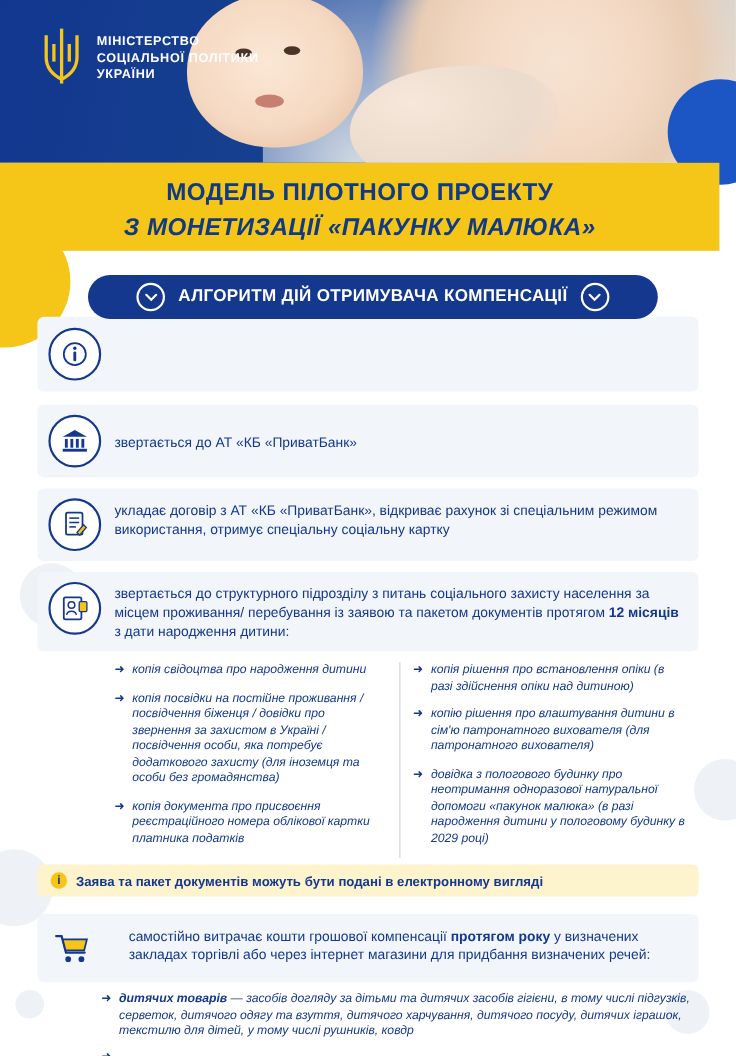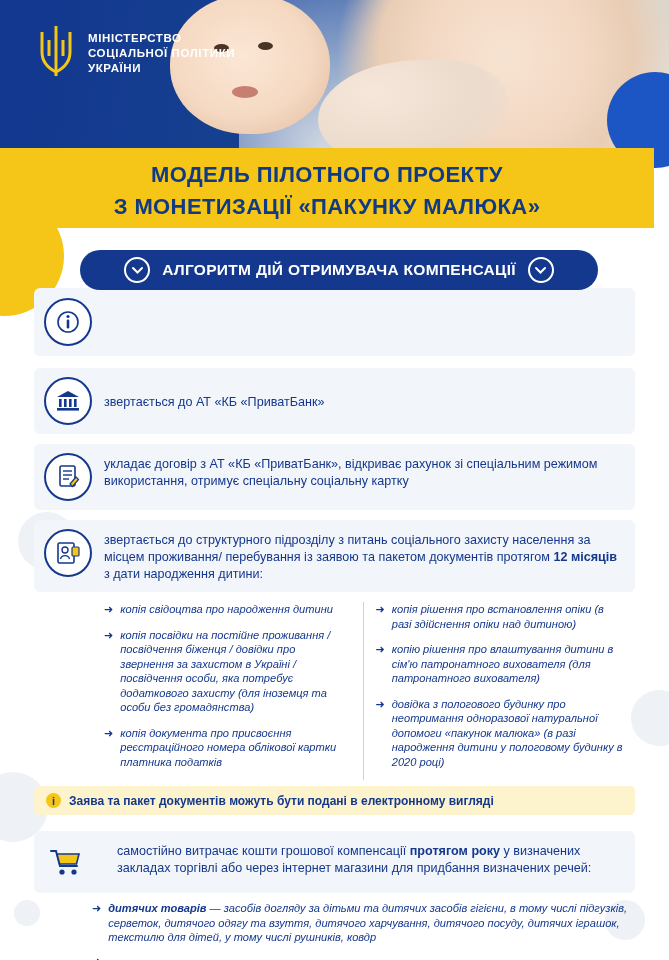--- a/index.html
+++ b/index.html
@@ -59,21 +59,21 @@
 
   
   .title-band{
     position:absolute;left:0;top:148px;width:654px;height:80px;
     background:#f5c518;z-index:4;
   }
   .title-band .t1,.title-band .t2{
     color:#103a84;font-weight:bold;text-align:center;letter-spacing:.4px;
   }
   .title-band .t1{font-size:22px;margin-top:14px;}
-  .title-band .t2{font-size:22px;margin-top:6px;}
+  .title-band .t2{font-size:22px;margin-top:6px;font-style:italic;}
 
   
   .algo-bar{
     position:absolute;left:80px;top:238px;width:518px;height:40px;
     background:#14388d;border-radius:20px;z-index:5;
     display:flex;align-items:center;justify-content:center;gap:12px;
     color:#ffffff;font-size:15.5px;font-weight:bold;letter-spacing:.3px;margin-top:12px;
   }
   .chev{
     width:22px;height:22px;border-radius:50%;border:2px solid #ffffff;
@@ -260,21 +260,21 @@
       <div class="bullet">
         <span class="arw">➜</span>
         <span>копія рішення про встановлення опіки (в разі здійснення опіки над дитиною)</span>
       </div>
       <div class="bullet">
         <span class="arw">➜</span>
         <span>копію рішення про влаштування дитини в сім'ю патронатного вихователя (для патронатного вихователя)</span>
       </div>
       <div class="bullet">
         <span class="arw">➜</span>
-        <span>довідка з пологового будинку про неотримання одноразової натуральної допомоги «пакунок малюка» (в разі народження дитини у пологовому будинку в 2020 році)</span>
+        <span>довідка з пологового будинку про неотримання одноразової натуральної допомоги «пакунок малюка» (в разі народження дитини у пологовому будинку в 2029 році)</span>
       </div>
     </div>
   </div>
 
   <div class="note">
     <span class="note-i">i</span>
     <span>Заява та пакет документів можуть бути подані в електронному вигляді</span>
   </div>
 
   <div class="block-plain top" style="margin-top:16px;gap:17px;">

